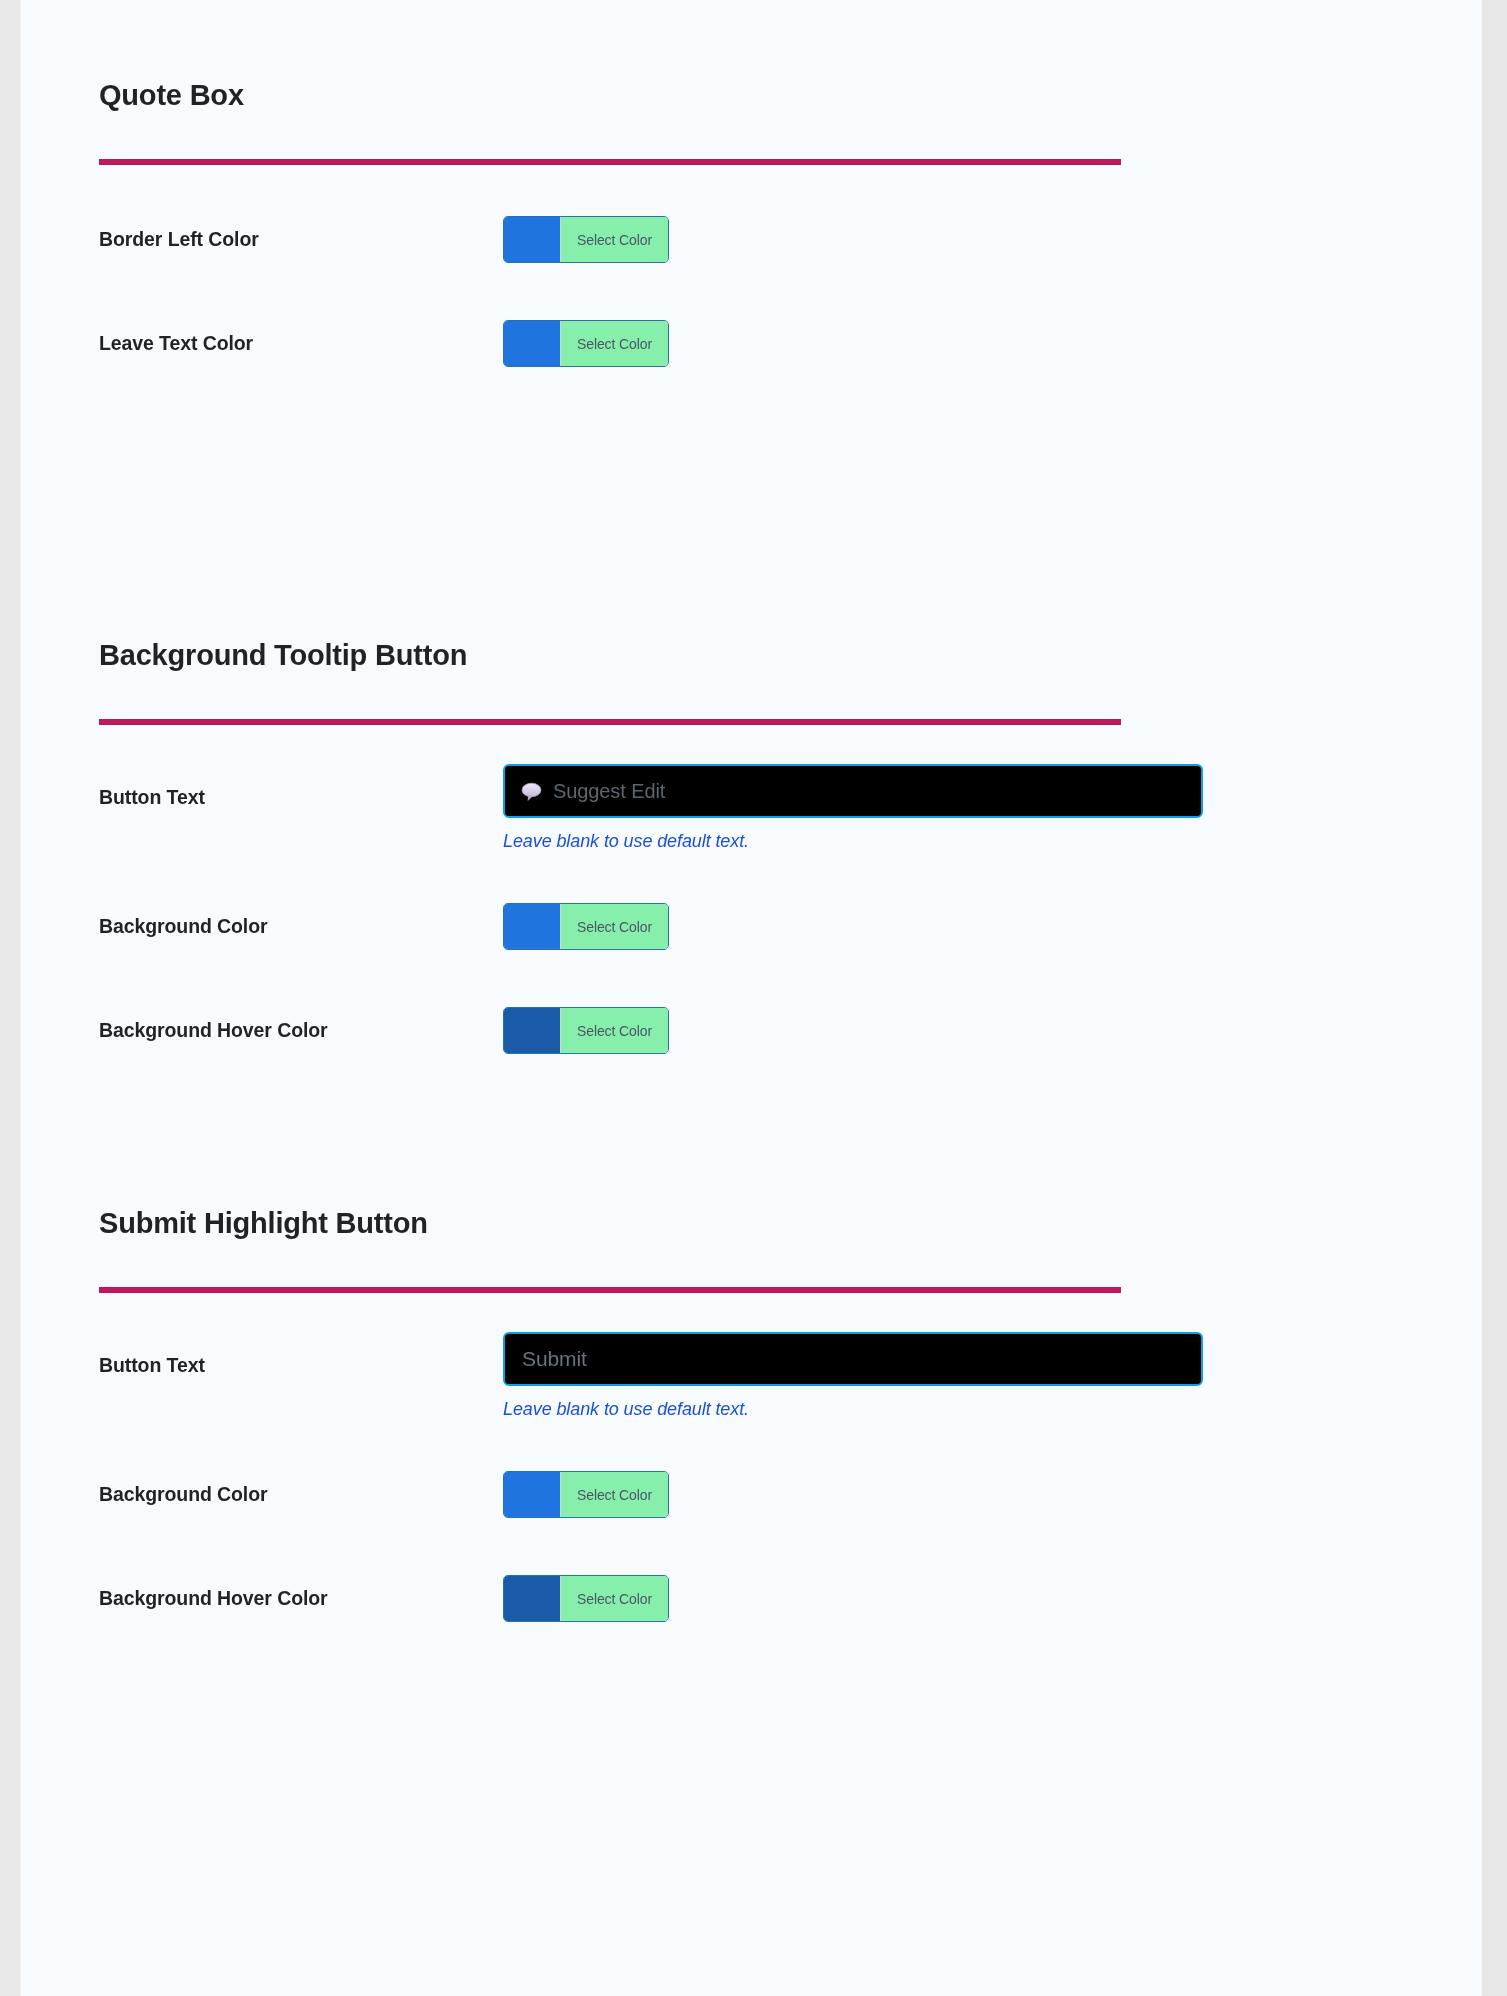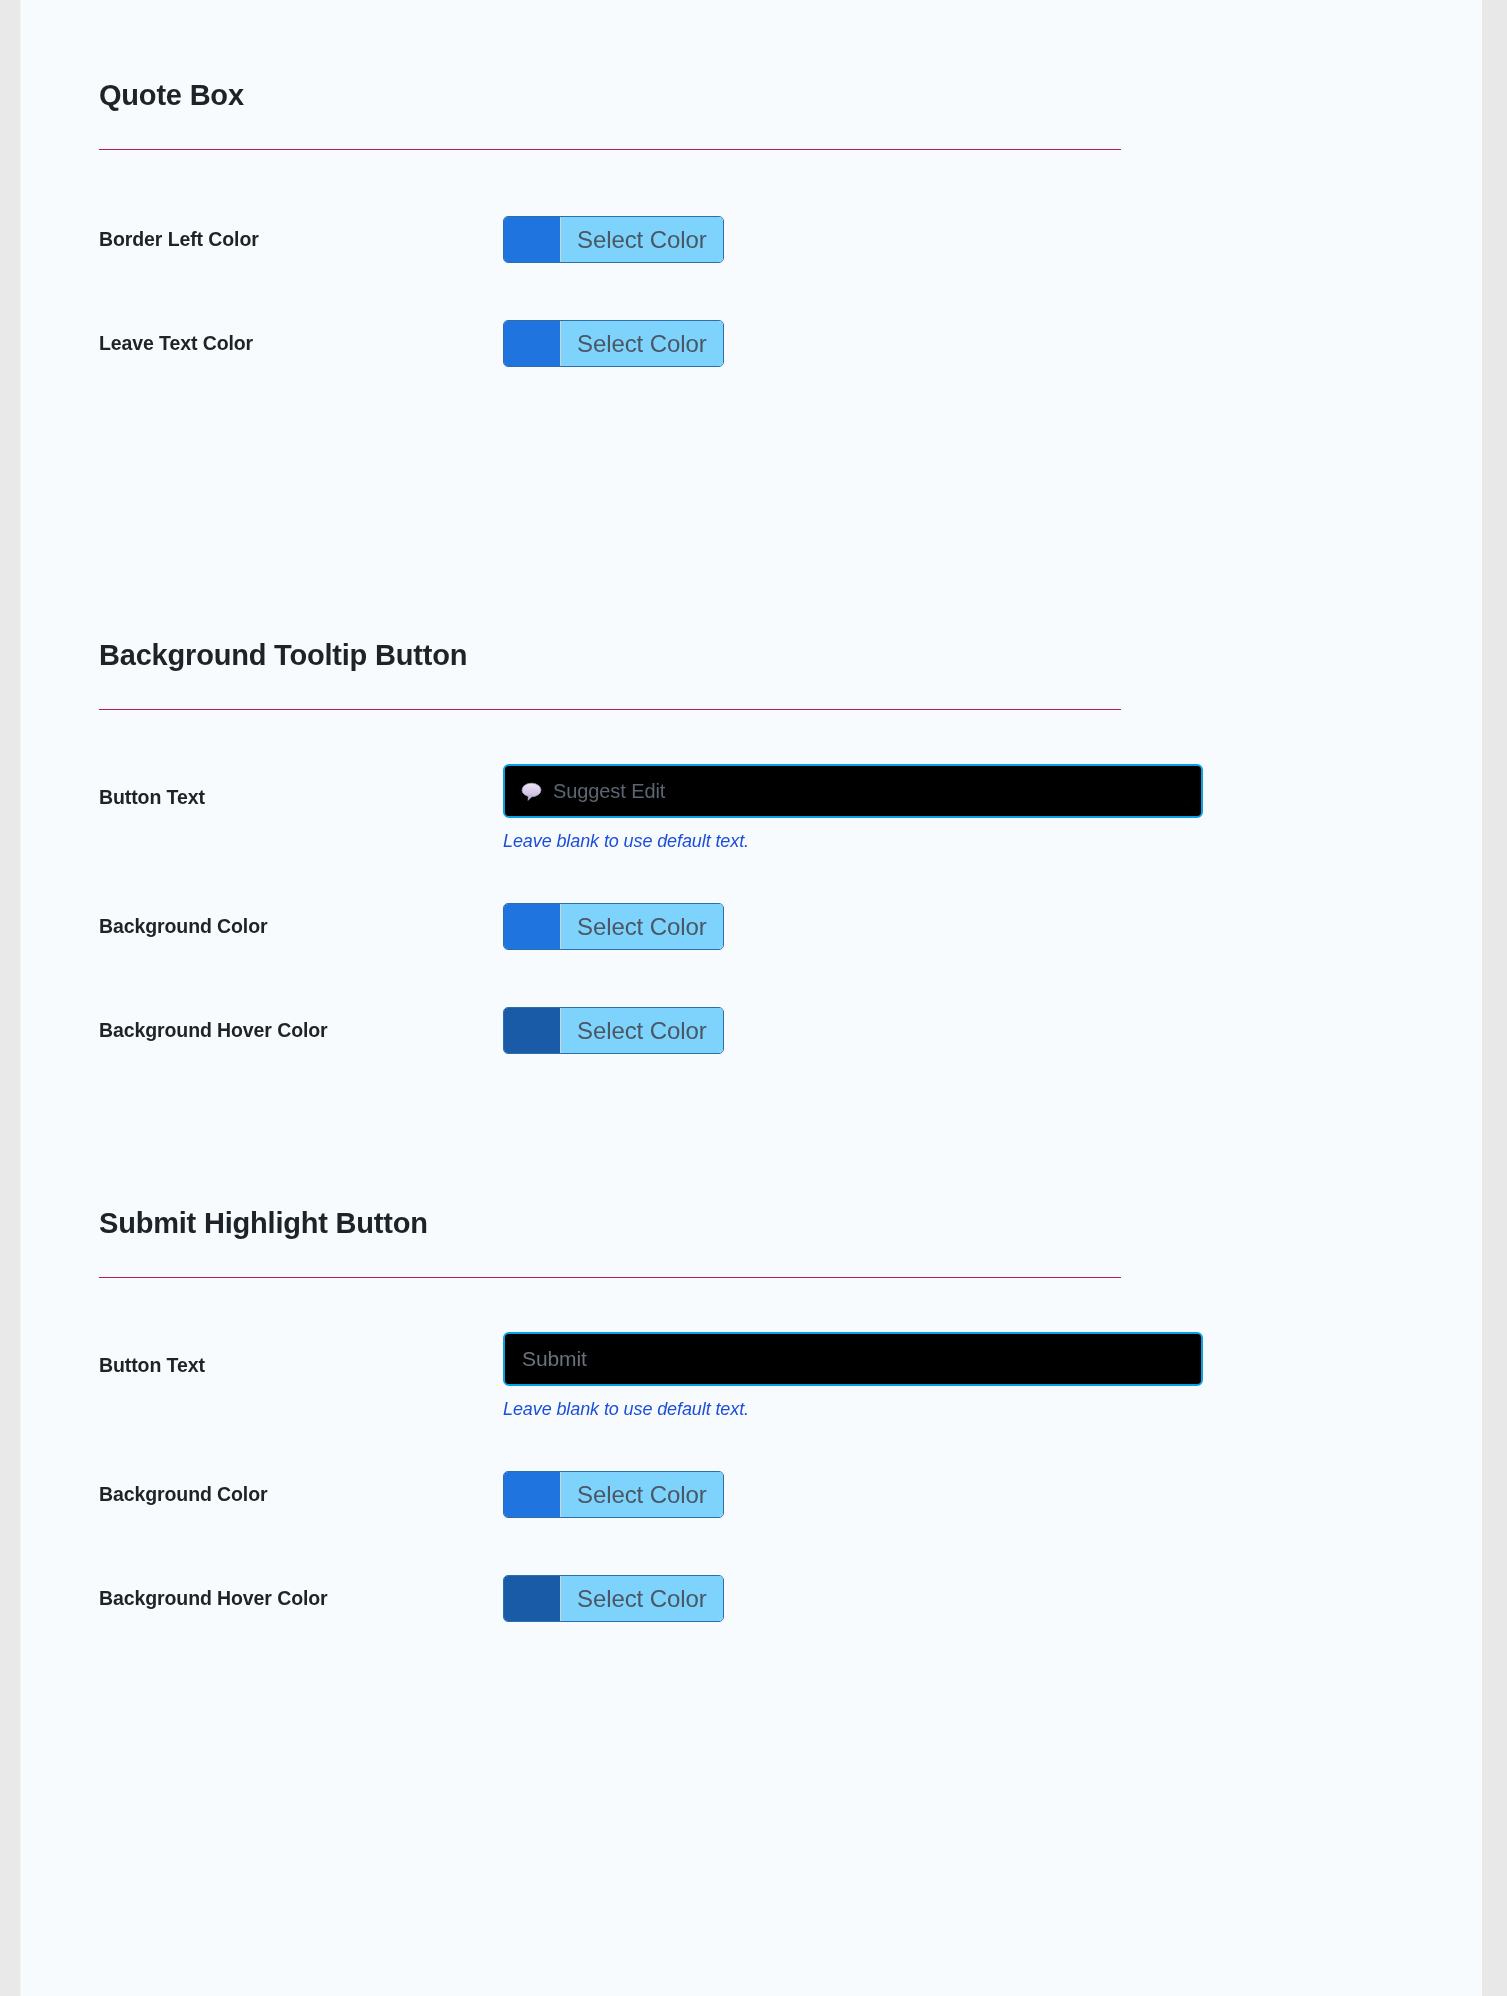--- a/index.html
+++ b/index.html
@@ -36,22 +36,22 @@
     width: 1461px;
   }
   .section-header {
     position: relative;
     margin: 0 0 0 78px;
     width: 1022px;
     font-size: 29px;
     font-weight: 700;
     color: #1d2327;
     letter-spacing: -0.2px;
-    padding-bottom: 37px;
-    border-bottom: 1px solid #be185d;
+    padding-bottom: 47px;
+    border-bottom: 6px solid #be185d;
     line-height: 1.1;
   }
   .field-row {
     position: absolute;
     left: 0;
     width: 1461px;
     height: 60px;
     margin-top: 22px;
   }
   .field-label {
@@ -83,23 +83,23 @@
   }
   .color-swatch {
     width: 56px;
     flex: 0 0 56px;
   }
   .color-button-label {
     display: flex;
     align-items: center;
     justify-content: center;
     padding: 0 16px;
-    font-size: 24px;
+    font-size: 14px;
     color: #4a5764;
-    background: #7dd3fc;
+    background: #86efac;
     border-left: 1px solid #cfd4d8;
     white-space: nowrap;
     letter-spacing: -0.1px;
   }
   
   .text-input {
     display: block;
     width: 700px;
     height: 54px;
     box-sizing: border-box;

